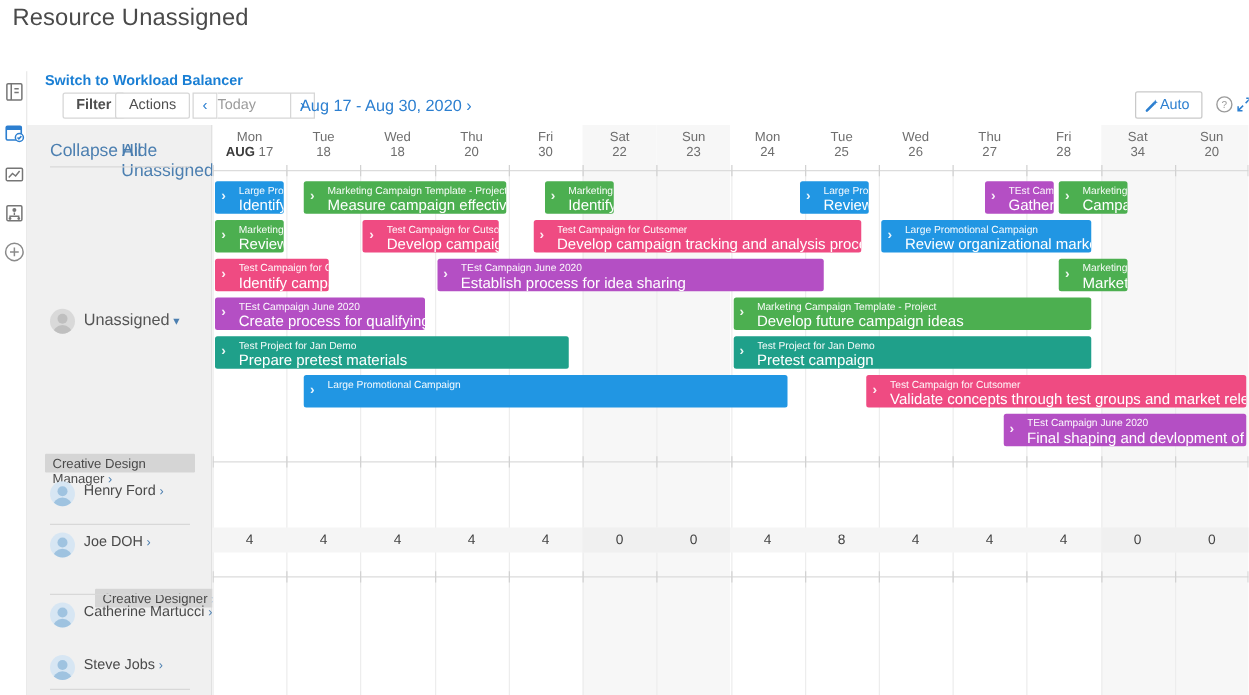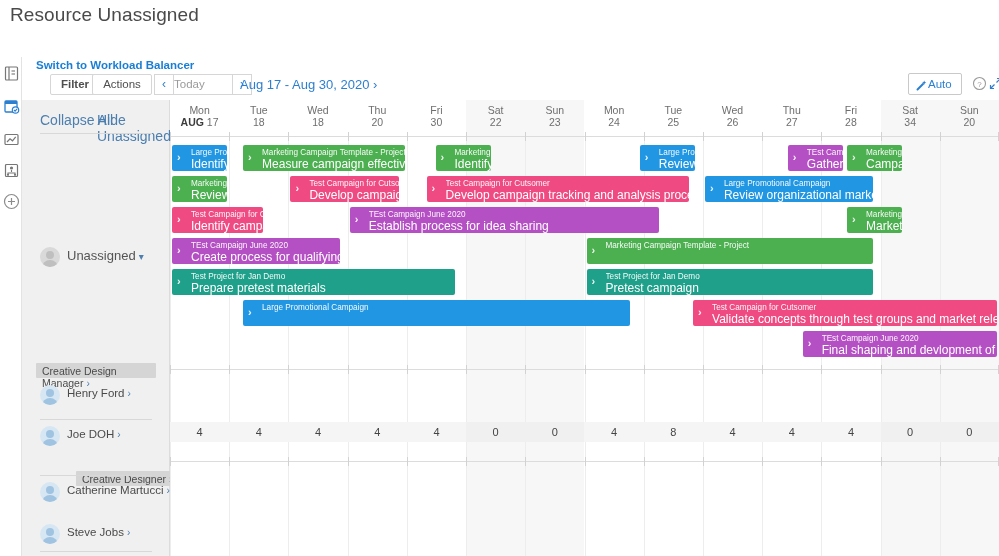--- a/index.html
+++ b/index.html
@@ -501,20 +501,21 @@
           <div class="bar-task">Marketing team</div>
         </div>
         <div class="bar" style="left: 2px; width: 167.721px; top: 138px; background: rgb(180, 79, 196);">
           <span class="chev">›</span>
           <div class="bar-proj">TEst Campaign June 2020</div>
           <div class="bar-task">Create process for qualifying ideas</div>
         </div>
         <div class="bar" style="left: 416.5px; width: 286.15px; top: 138px; background: rgb(76, 175, 80);">
           <span class="chev">›</span>
           <div class="bar-proj">Marketing Campaign Template - Project</div>
+          <div class="bar-task">Develop future campaign ideas</div>
         </div>
         <div class="bar" style="left: 2px; width: 283.189px; top: 169px; background: rgb(31, 160, 138);">
           <span class="chev">›</span>
           <div class="bar-proj">Test Project for Jan Demo</div>
           <div class="bar-task">Prepare pretest materials</div>
         </div>
         <div class="bar" style="left: 416.5px; width: 286.15px; top: 169px; background: rgb(31, 160, 138);">
           <span class="chev">›</span>
           <div class="bar-proj">Test Project for Jan Demo</div>
           <div class="bar-task">Pretest campaign</div>

